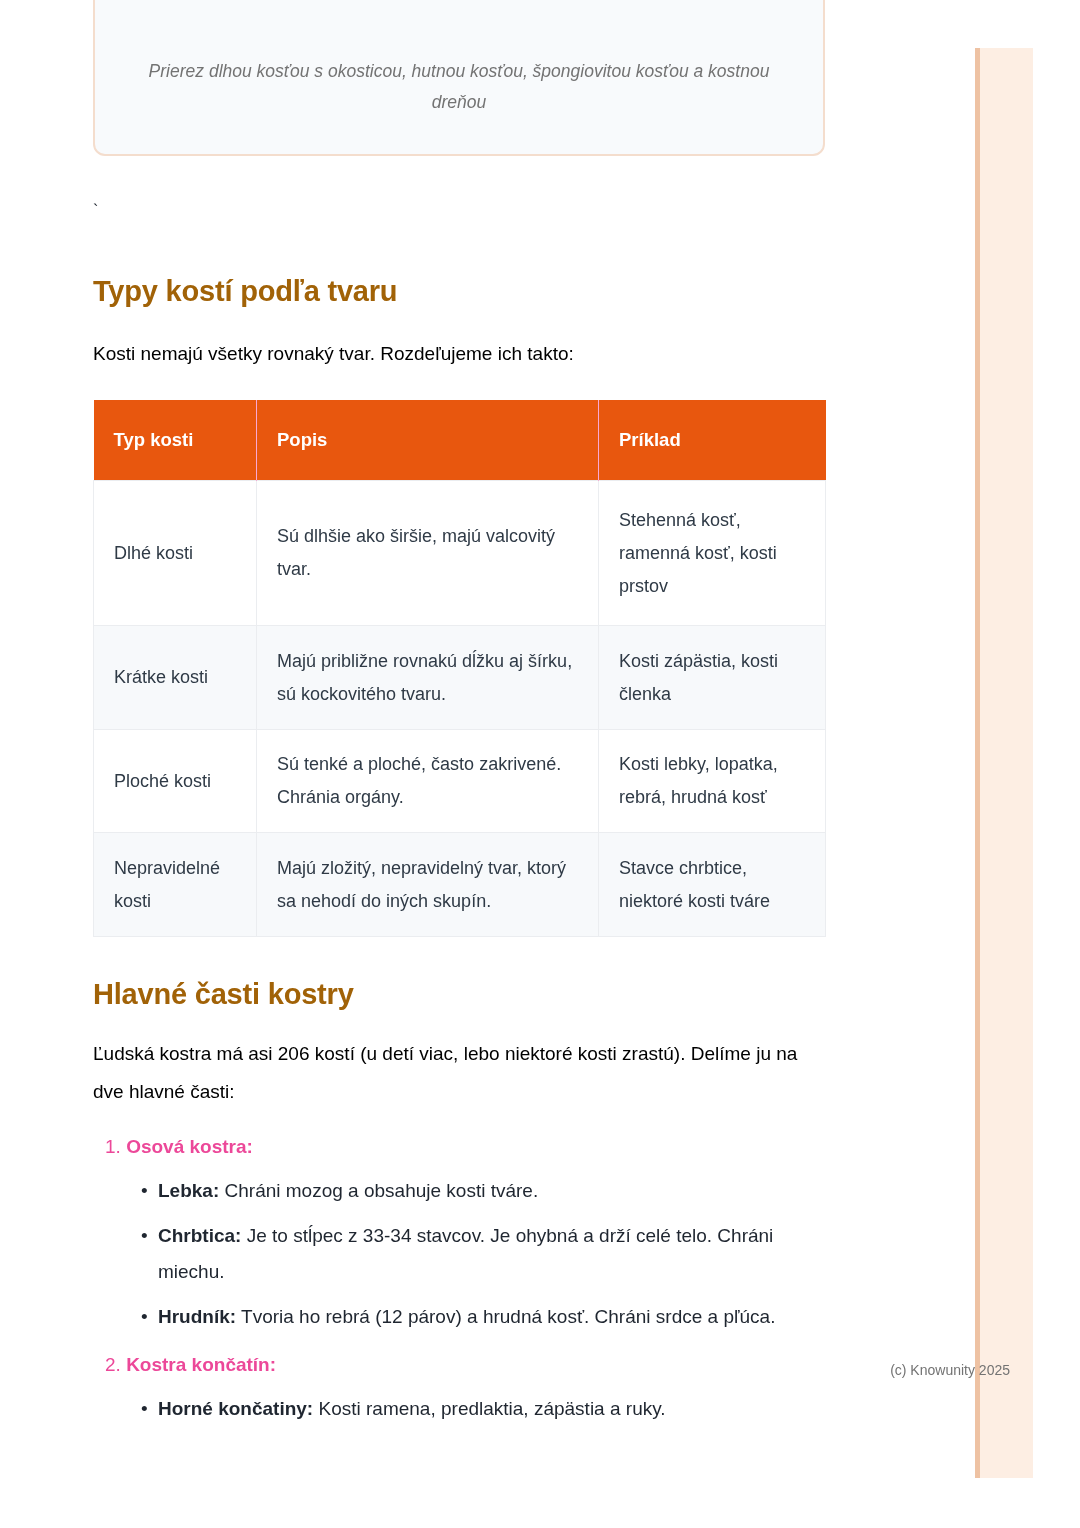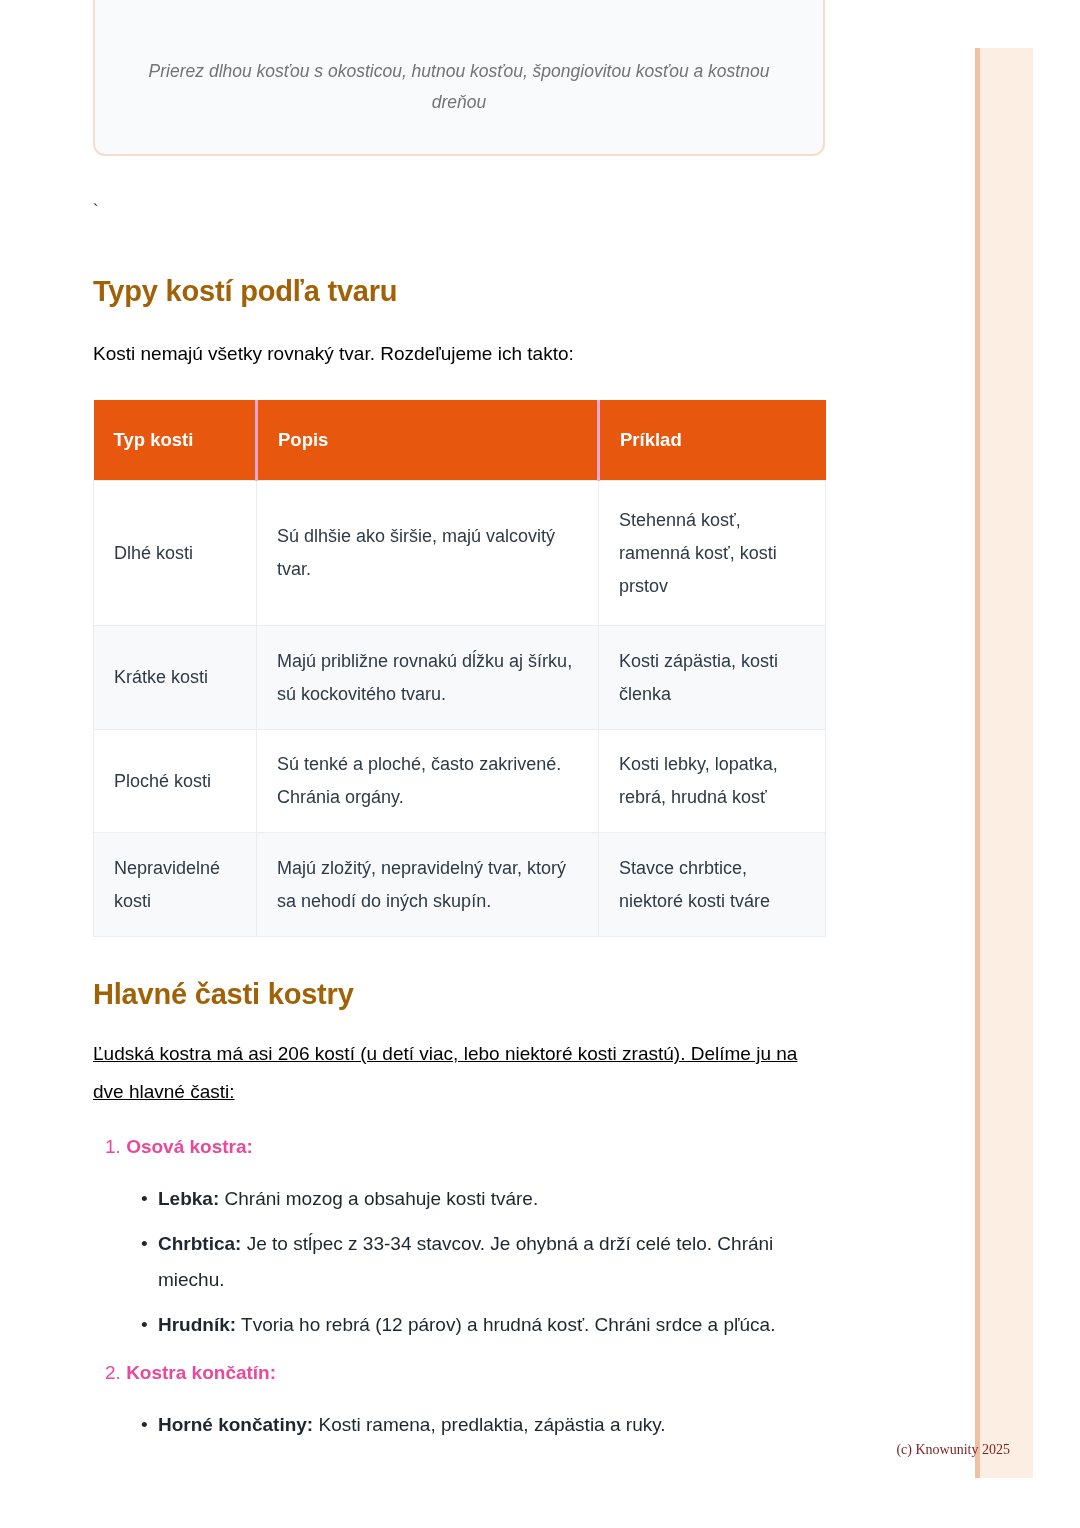--- a/index.html
+++ b/index.html
@@ -67,39 +67,39 @@
   }
   #heading-1 { margin-top:50px; }
   #heading-2 { margin-top:40px; }
 
   p.intro {
     margin:27px 0 0 0;
     font-size:19px;
     line-height:38px;
     color:#000000;
   }
-  #intro-2 { margin-top:24px;text-decoration:underline; }
+  #intro-2 { margin-top:24px; }
 
   table.bone-table {
     margin-top:27px;
     width:732px;
     table-layout:fixed;
     border-collapse:collapse;
   }
   .bone-table th {
-    height:80px;
+    height:64px;
     background:#e8570e;
     color:#ffffff;
     font-size:18.5px;
     font-weight:bold;
     text-align:left;
-    padding:0 20px;
+    padding:8px 20px;
     vertical-align:middle;
   }
-  .bone-table th + th { border-left:3px solid #f9a8d4; }
+  .bone-table th + th { border-left:1px solid #f9a8d4; }
   .bone-table td {
     border:1px solid #ebedf0;
     font-size:18px;
     line-height:33px;
     color:#2f3a46;
     padding:14px 20px;
     vertical-align:middle;
     background:#ffffff;
   }
   .bone-table tbody tr:nth-child(1) td { height:116px; }
@@ -123,39 +123,38 @@
   }
   ul.sub-items li {
     position:relative;
     padding-left:17px;
     max-width:650px;
     font-size:19px;
     line-height:36px;
     margin-top:9px;
     color:#1f2630;
   }
-  ul.sub-items li:first-child { margin-top:16px; }
+  ul.sub-items li:first-child { margin-top:8px; }
   ul.sub-items li::before {
     content:"\2022";
     position:absolute;
     left:0; top:0;
     font-size:19px;
     color:#1f2630;
   }
   .term { font-weight:bold; }
   .group-2 { margin-top:12px; }
 
   .page-footer {
     position:absolute;
-    top:1442px;
+    top:1362px;
     right:70px;
     font-size:14px;
-    color:#7f1d1d;
+    color:#737373;
     z-index:3;
-    font-family:Liberation Serif, serif;
   }
 </style>
 </head>
 <body>
 
 <div class="edge-stripe"></div>
 
 <div class="content">
 
   <div class="figure-box">

